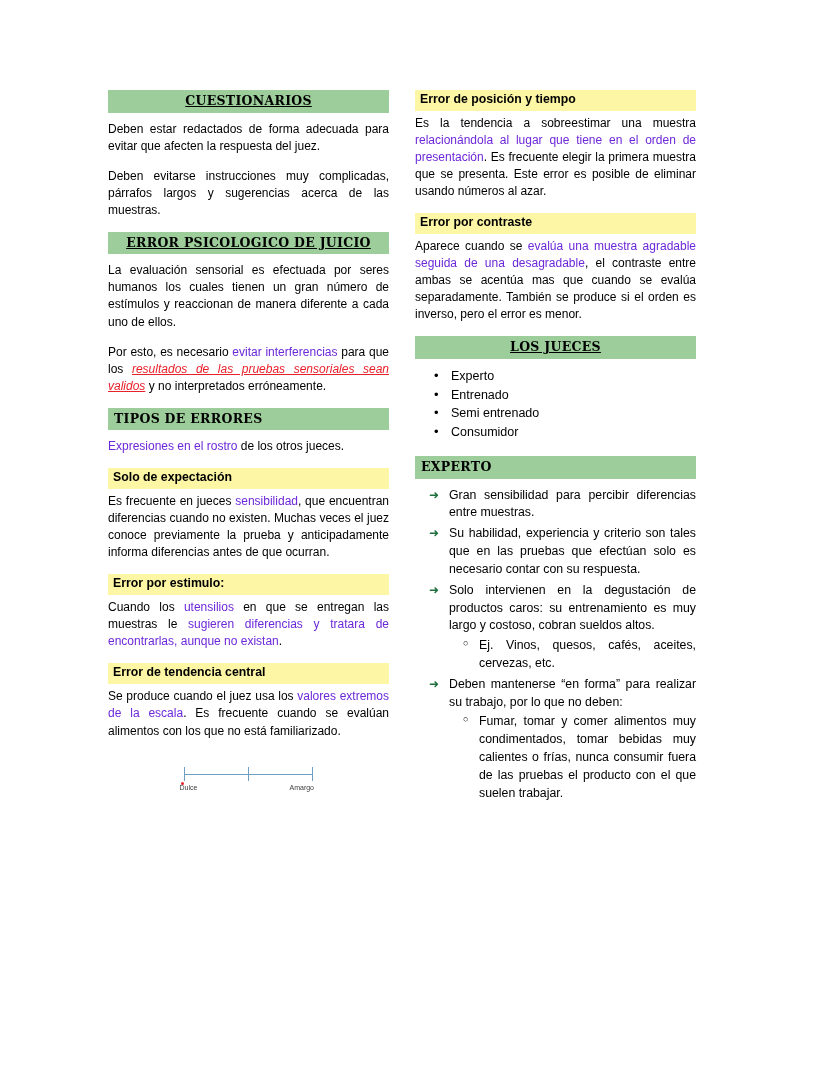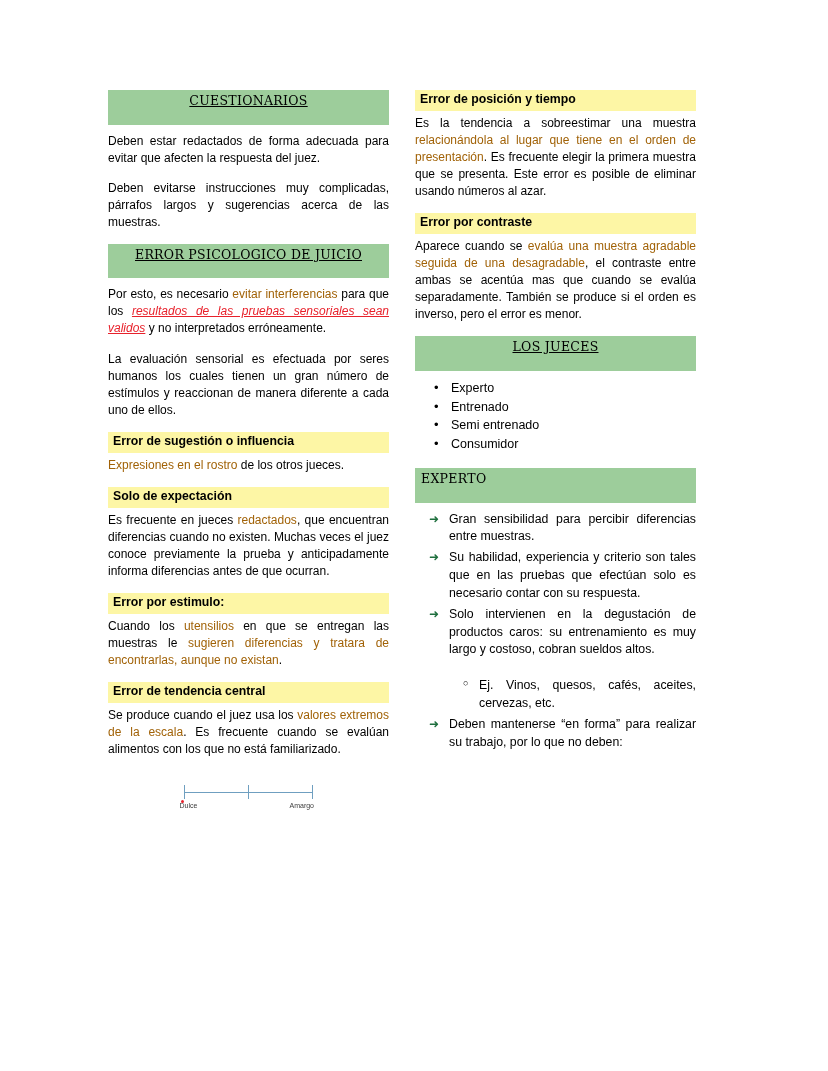--- a/index.html
+++ b/index.html
@@ -30,24 +30,24 @@
   }
   .col {
     width: 281px;
     flex: 0 0 281px;
   }
   
   .head-green {
     background: #9dcd9b;
     color: #000;
     font-family: "DejaVu Serif", serif;
-    font-weight: normal;
+    font-weight: bold;
     font-size: 12.5px;
     letter-spacing: 0.3px;
-    padding: 3px 6px 16px 6px;
+    padding: 3px 6px 4px 6px;
     margin-bottom: 8px;
     line-height: 1.25;
   }
   .head-green.center {
     text-align: center;
     text-decoration: underline;
   }
   .head-green.left {
     text-align: left;
   }
@@ -65,21 +65,21 @@
     margin: 4px 0 13px 0;
     font-size: 12px;
     line-height: 1.42;
     text-align: justify;
     text-justify: inter-word;
   }
   p.tight {
     margin-bottom: 11px;
   }
   .red {
-    color: #a16207;
+    color: #6d28d9;
   }
   .red-ul-i {
     color: #e8212b;
     font-style: italic;
     text-decoration: underline;
   }
   
   ul.bullets {
     margin: 6px 0 14px 0;
     padding-left: 36px;
@@ -111,21 +111,21 @@
   }
   ul.arrows > li:before {
     content: "\279C";
     position: absolute;
     left: -20px;
     top: 0px;
     font-size: 12px;
     color: #1f6f3e;
   }
   ul.subcircles {
-    margin: 18px 0 2px 0;
+    margin: 2px 0 2px 0;
     padding-left: 30px;
     list-style: none;
   }
   ul.subcircles > li {
     font-size: 12.3px;
     line-height: 1.45;
     text-align: justify;
     position: relative;
   }
   ul.subcircles > li:before {
@@ -191,35 +191,35 @@
     <div class="col">
 
       <div class="head-green center">CUESTIONARIOS</div>
 
       <p>Deben estar redactados de forma adecuada para evitar que afecten la respuesta del juez.</p>
 
       <p>Deben evitarse instrucciones muy complicadas, párrafos largos y sugerencias acerca de las muestras.</p>
 
       <div class="head-green center">ERROR PSICOLOGICO DE JUICIO</div>
 
+      <p>La evaluación sensorial es efectuada por seres humanos los cuales tienen un gran número de estímulos y reaccionan de manera diferente a cada uno de ellos.</p>
+
       <p>
         <span>Por esto, es necesario </span><span class="red">evitar interferencias</span><span> para que los </span><span class="red-ul-i">resultados de las pruebas sensoriales sean validos</span><span> y no interpretados erróneamente.</span>
       </p>
 
-      <p>La evaluación sensorial es efectuada por seres humanos los cuales tienen un gran número de estímulos y reaccionan de manera diferente a cada uno de ellos.</p>
-
-
-      <div class="head-yellow">Error de sugestión o influencia</div>
+      <div class="head-green left">TIPOS DE ERRORES</div>
+
       <p>
         <span class="red">Expresiones en el rostro</span><span> de los otros jueces.</span>
       </p>
 
       <div class="head-yellow">Solo de expectación</div>
       <p>
-        <span>Es frecuente en jueces </span><span class="red">redactados</span><span>, que encuentran diferencias cuando no existen. Muchas veces el juez conoce previamente la prueba y anticipadamente informa diferencias antes de que ocurran.</span>
+        <span>Es frecuente en jueces </span><span class="red">sensibilidad</span><span>, que encuentran diferencias cuando no existen. Muchas veces el juez conoce previamente la prueba y anticipadamente informa diferencias antes de que ocurran.</span>
       </p>
 
       <div class="head-yellow">Error por estimulo:</div>
       <p>
         <span>Cuando los </span><span class="red">utensilios</span><span> en que se entregan las muestras le </span><span class="red">sugieren diferencias y tratara de encontrarlas, aunque no existan</span><span>.</span>
       </p>
 
       <div class="head-yellow">Error de tendencia central</div>
       <p class="tight">
         <span>Se produce cuando el juez usa los </span><span class="red">valores extremos de la escala</span><span>. Es frecuente cuando se evalúan alimentos con los que no está familiarizado.</span>
@@ -264,18 +264,21 @@
         <li>Gran sensibilidad para percibir diferencias entre muestras.</li>
         <li>Su habilidad, experiencia y criterio son tales que en las pruebas que efectúan solo es necesario contar con su respuesta.</li>
         <li>
           <span>Solo intervienen en la degustación de productos caros: su entrenamiento es muy largo y costoso, cobran sueldos altos.</span>
           <ul class="subcircles">
             <li>Ej. Vinos, quesos, cafés, aceites, cervezas, etc.</li>
           </ul>
         </li>
         <li>
           <span>Deben mantenerse “en forma” para realizar su trabajo, por lo que no deben:</span>
+          <ul class="subcircles">
+            <li>Fumar, tomar y comer alimentos muy condimentados, tomar bebidas muy calientes o frías, nunca consumir fuera de las pruebas el producto con el que suelen trabajar.</li>
+          </ul>
         </li>
       </ul>
 
     </div>
   </div>
 </div>
 
 </body></html>

